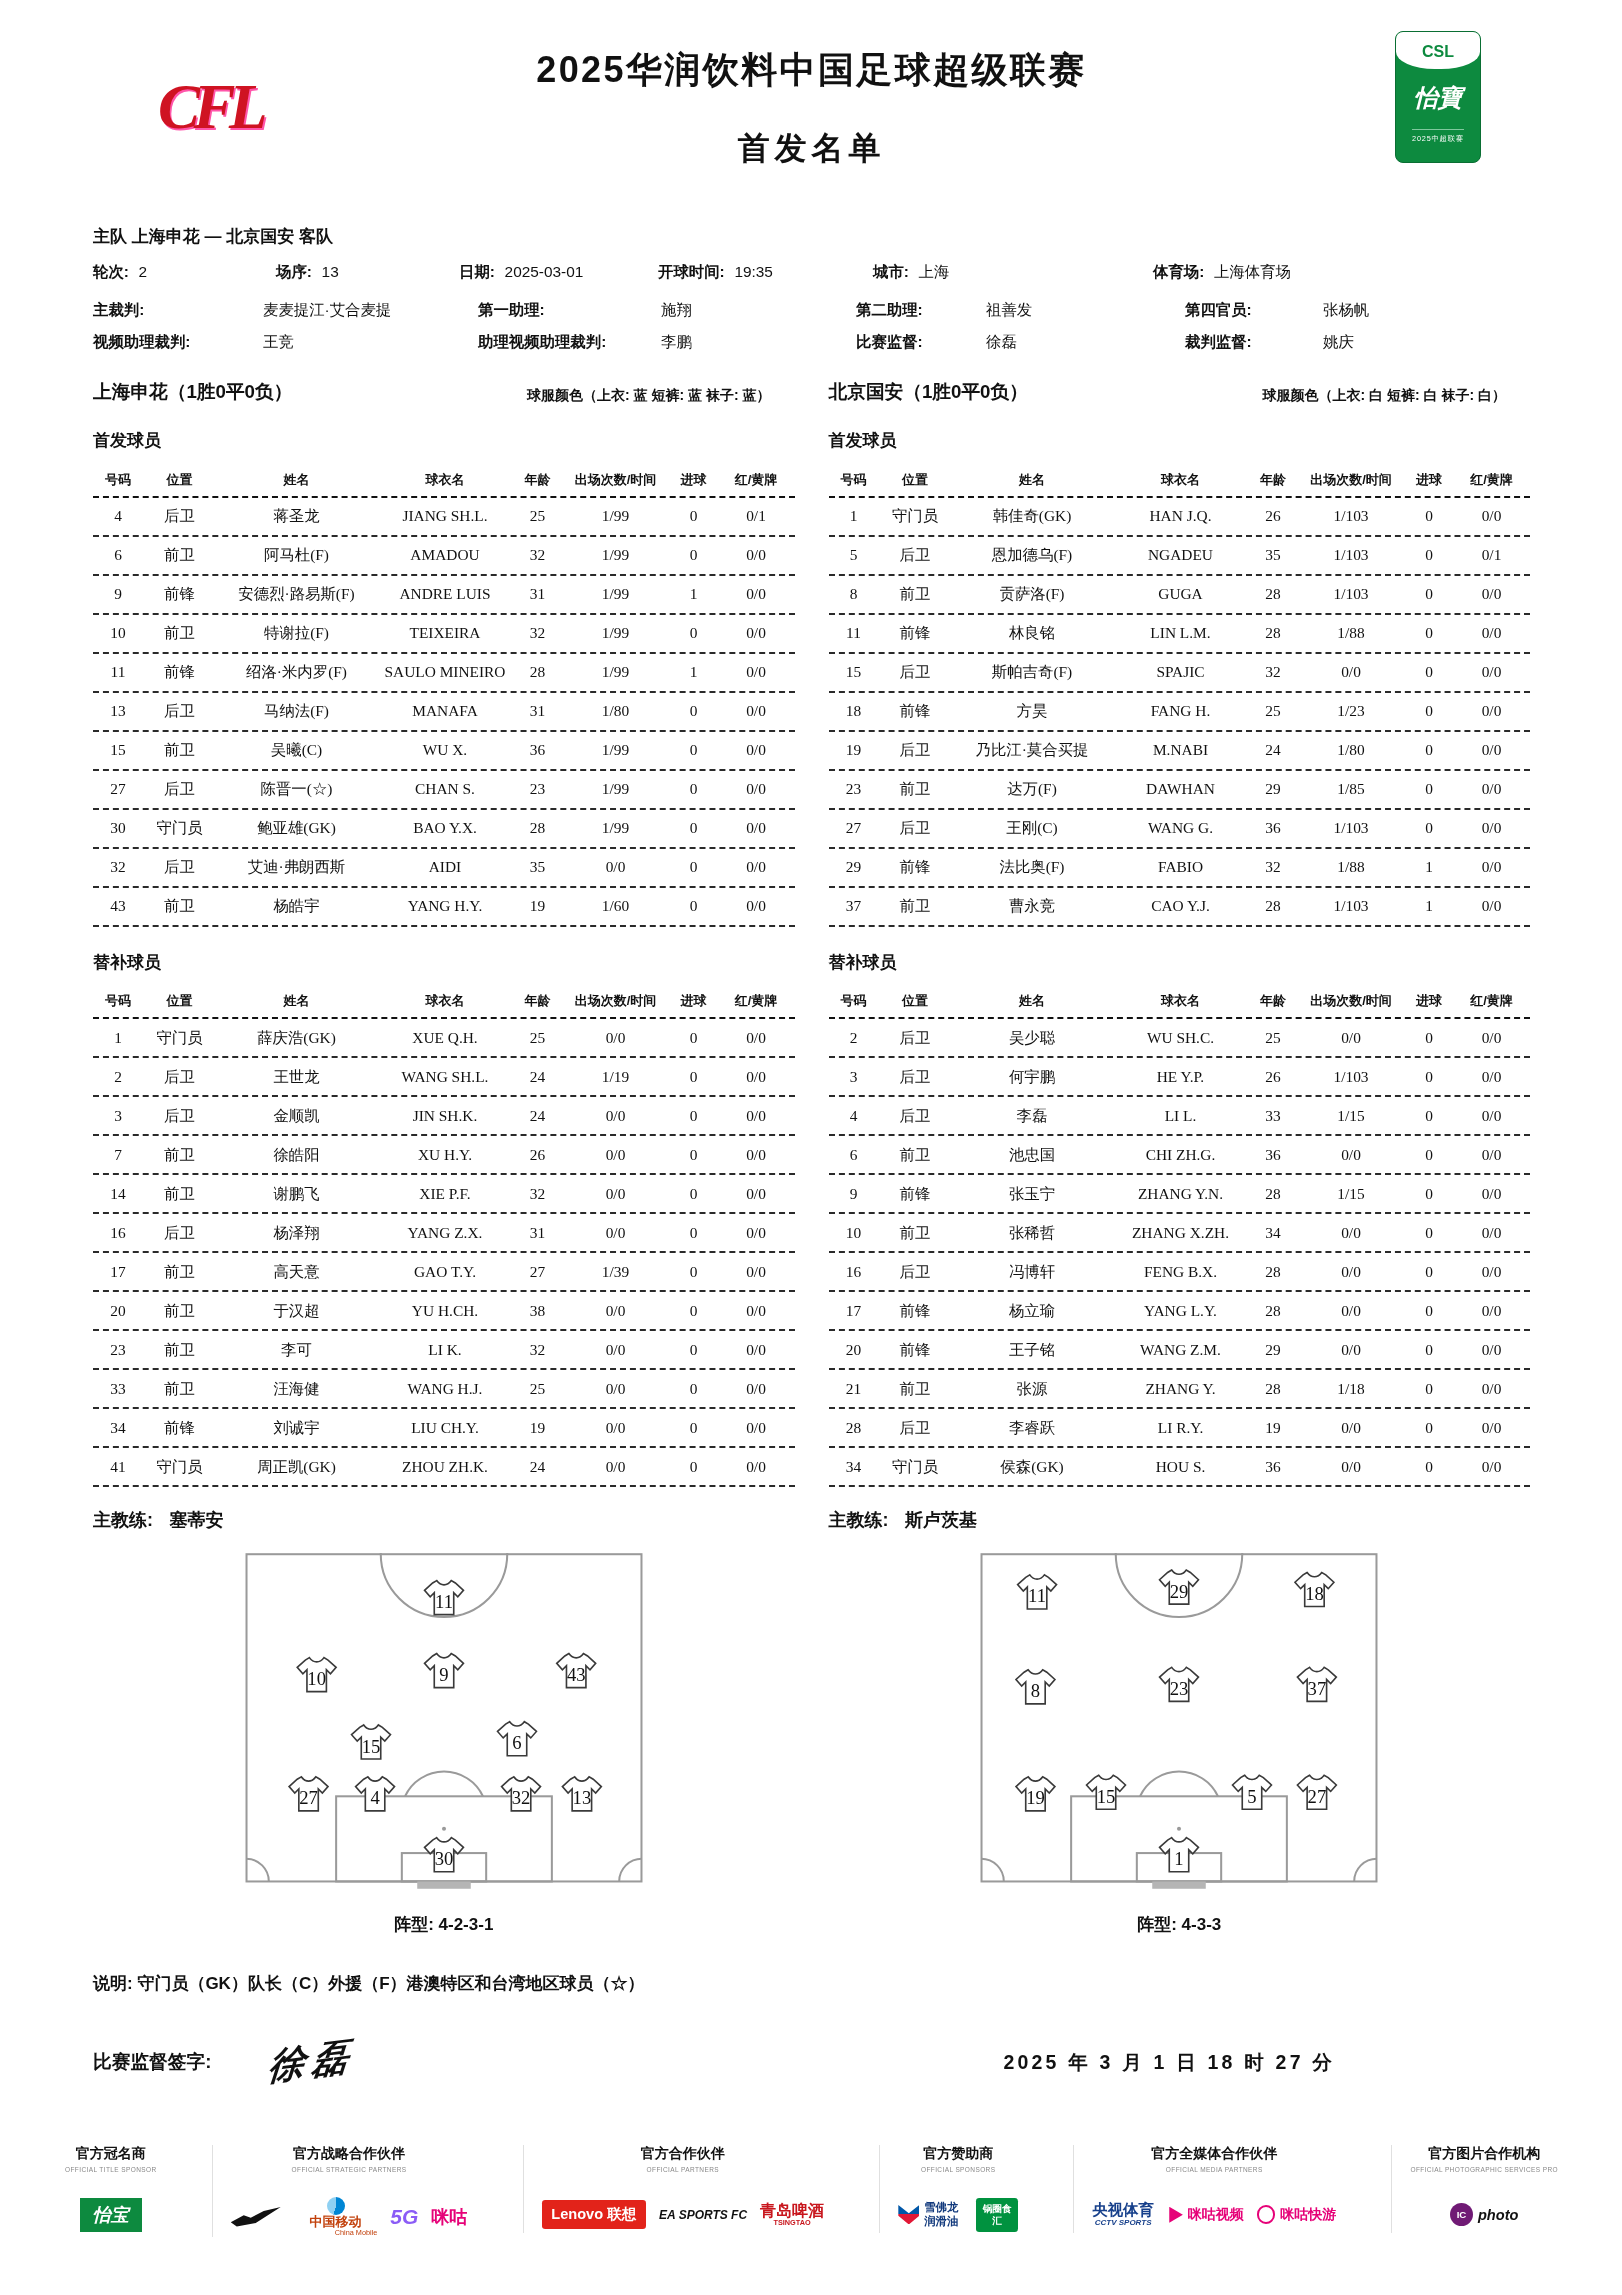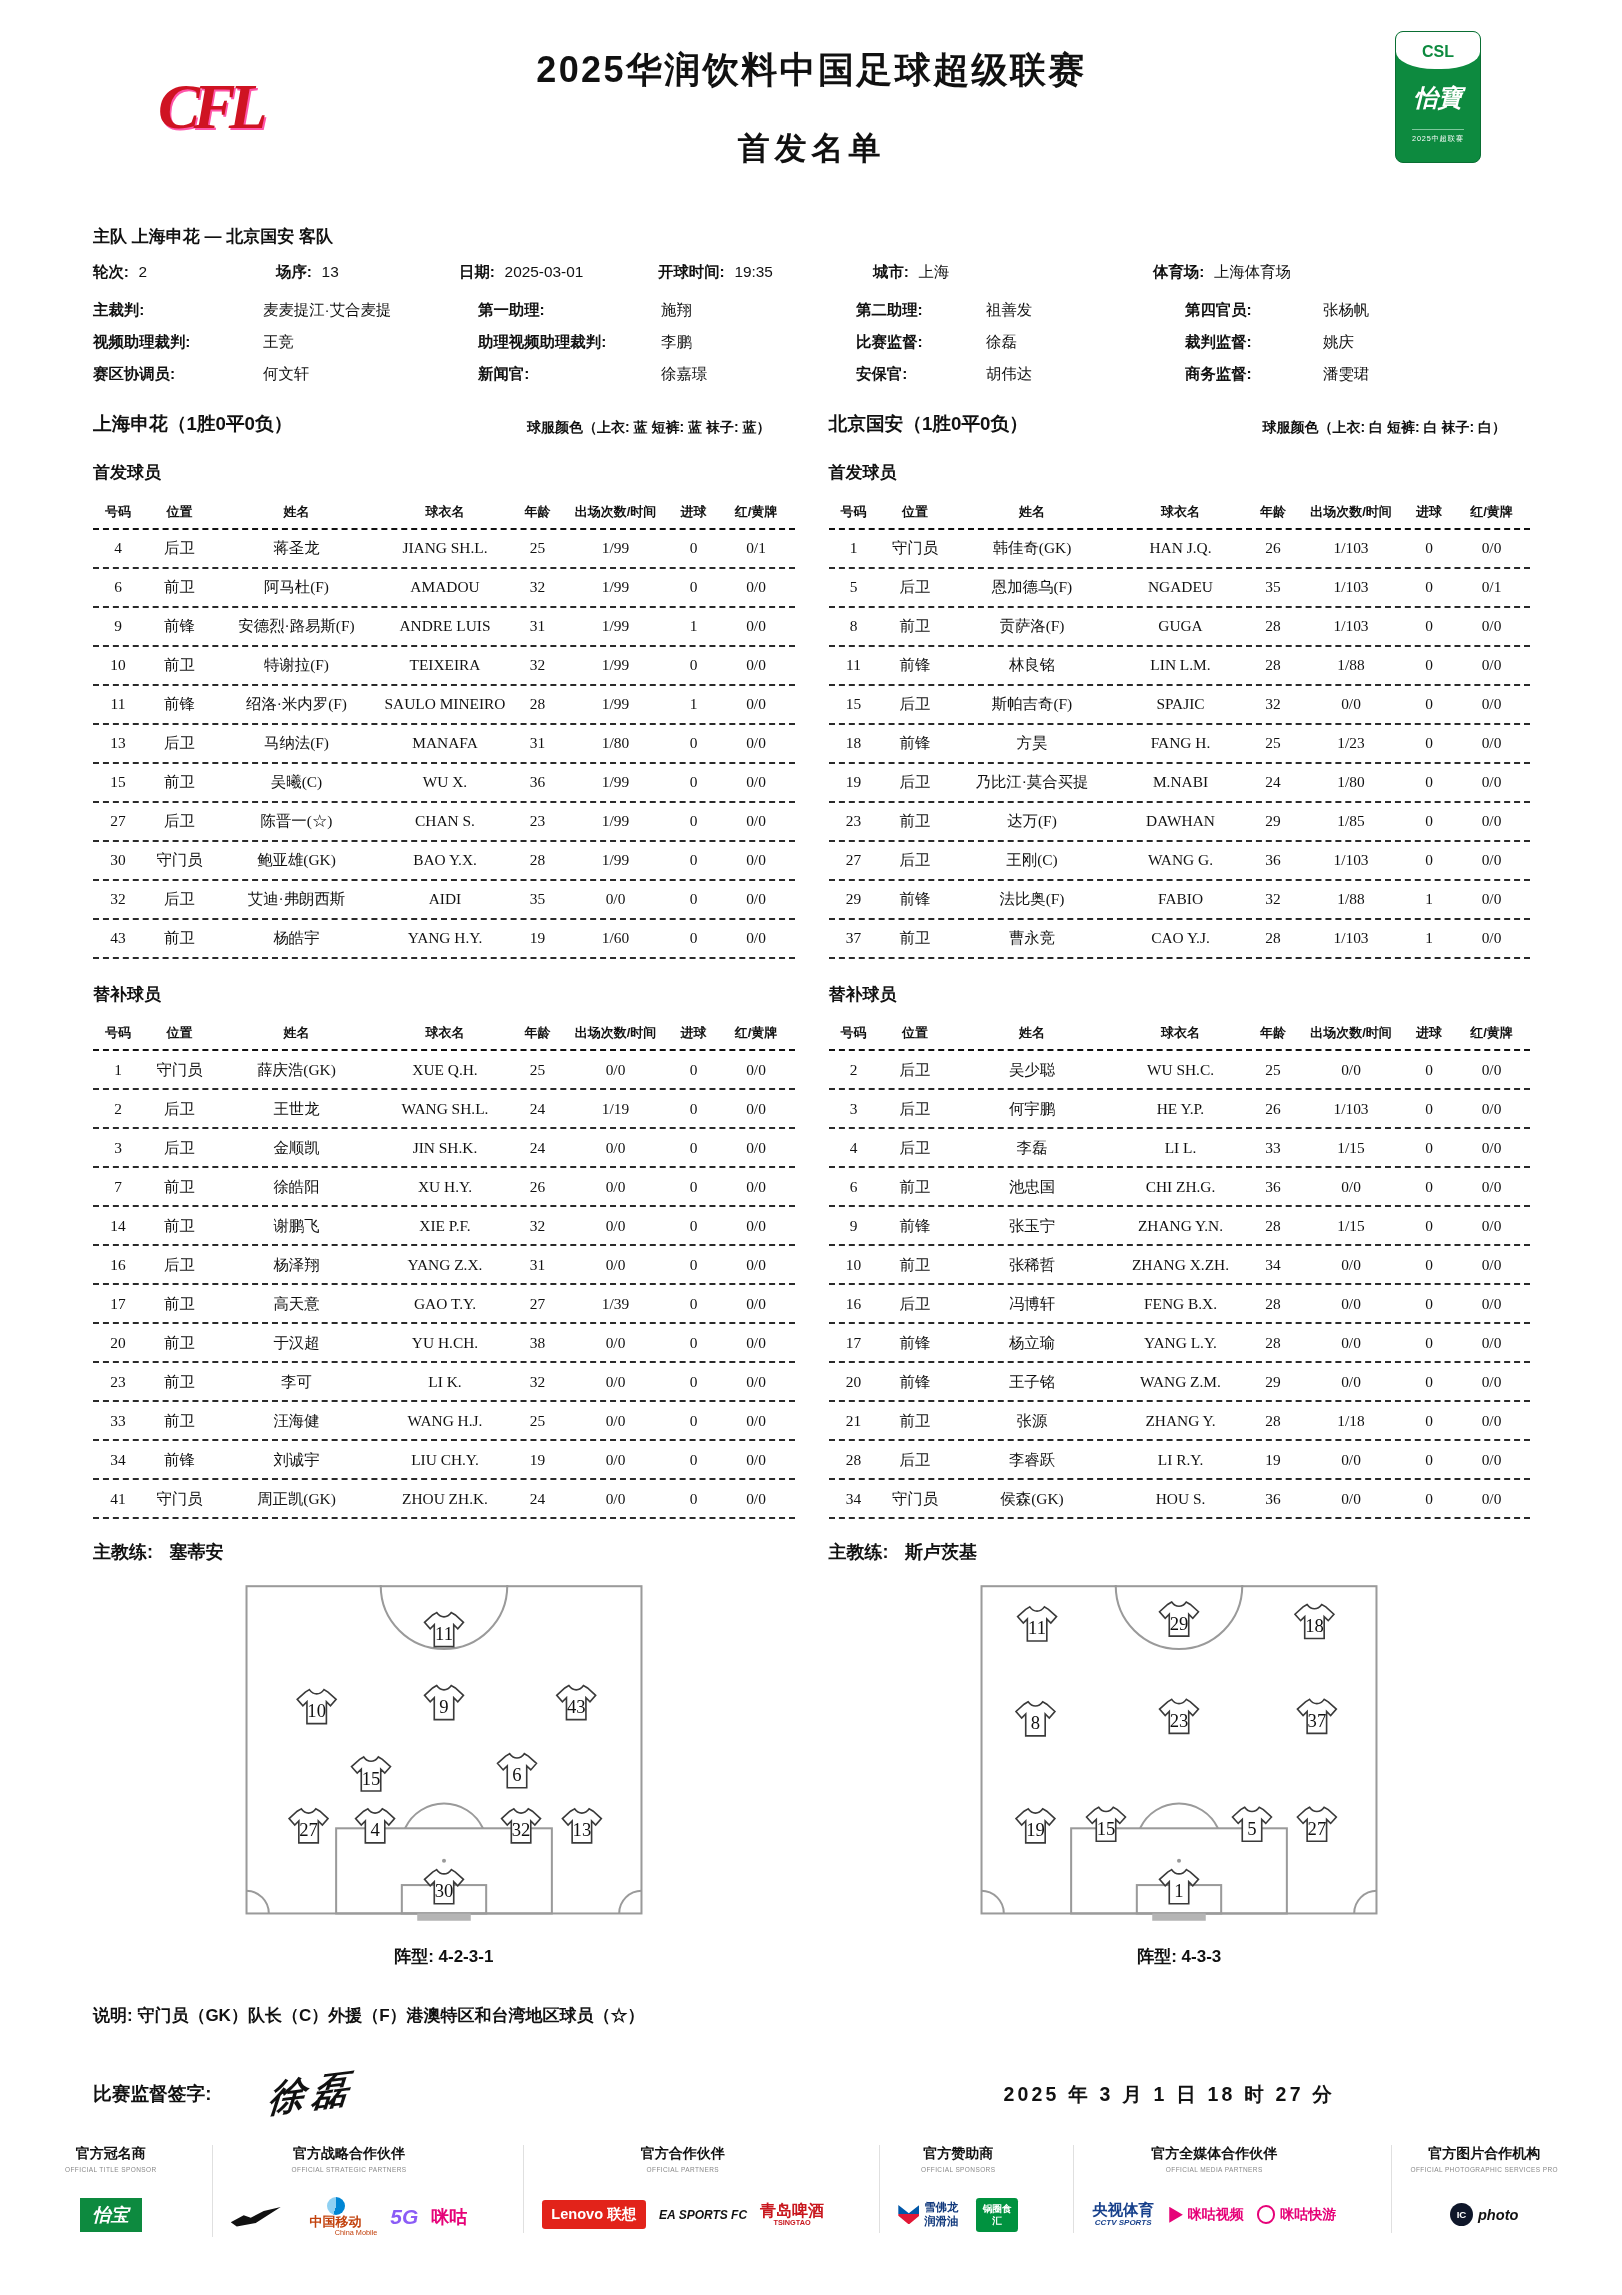--- a/index.html
+++ b/index.html
@@ -86,21 +86,21 @@
   .lg-ea{color:#111;font-size:12px;font-style:italic;font-weight:900;}
   .lg-tsingtao{color:#c8161d;font-size:16px;flex-direction:column;gap:0;line-height:1.1;}
   .lg-tsingtao .t2{font-size:7.3px;}
   .lg-chevron{color:#123a7d;font-size:11.4px;max-width:65px;white-space:normal;line-height:1.2;}
   .lg-guoquan{background:#00923f;color:#fff;font-size:9.7px;padding:4.9px;border-radius:3.2px;
               width:32px;text-align:center;white-space:normal;line-height:1.25;}
   .lg-cctv{color:#17408b;font-size:15.4px;flex-direction:column;gap:0;line-height:1.1;}
   .lg-cctv .t2{font-size:8px;font-style:italic;}
   .lg-miguv,.lg-miguk{color:#e60278;font-size:14px;}
   .lg-icphoto{color:#111;font-size:14.6px;font-style:italic;}
-  .lg-icphoto .t1{width:23px;height:23px;border-radius:50%;background:#0f172a;color:#fff;
+  .lg-icphoto .t1{width:23px;height:23px;border-radius:50%;background:#701a75;color:#fff;
                   display:inline-flex;align-items:center;justify-content:center;font-size:9.7px;font-style:normal;}
   .ic{display:inline-block;flex:none;}
   .ic-swoosh{width:50px;height:19.5px;background:#111;
              clip-path:polygon(0 78%,26% 42%,40% 55%,66% 20%,100% 0,50% 82%,12% 100%);}
   .ic-globe{width:18px;height:18px;border-radius:50%;
             background:conic-gradient(#0086d4 0 55%,#8fd0f2 55% 100%);}
   .ic-chevron{width:21px;height:19.5px;background:linear-gradient(#0057a8 0 50%,#e21836 50% 100%);
               clip-path:polygon(0 0,50% 42%,100% 0,100% 55%,50% 100%,0 55%);}
   .ic-play{width:16px;height:16px;background:#e60278;clip-path:polygon(15% 0,100% 50%,15% 100%);}
   .ic-circle-pink{width:14.6px;height:14.6px;border:2.4px solid #e60278;border-radius:50%;}
@@ -149,30 +149,20 @@
         <div class="orow">
           <span class="olabel">视频助理裁判:</span>
           <span class="ovalue">王竞</span>
           <span class="olabel">助理视频助理裁判:</span>
           <span class="ovalue">李鹏</span>
           <span class="olabel">比赛监督:</span>
           <span class="ovalue">徐磊</span>
           <span class="olabel">裁判监督:</span>
           <span class="ovalue">姚庆</span>
         </div>
-        <div class="orow">
-          <span class="olabel">赛区协调员:</span>
-          <span class="ovalue">何文轩</span>
-          <span class="olabel">新闻官:</span>
-          <span class="ovalue">徐嘉璟</span>
-          <span class="olabel">安保官:</span>
-          <span class="ovalue">胡伟达</span>
-          <span class="olabel">商务监督:</span>
-          <span class="ovalue">潘雯珺</span>
-        </div>
       </div>
 
     <div class="tworow">
       <div class="teamline">
         <span class="teamname">上海申花（1胜0平0负）</span>
         <span class="kit">球服颜色（上衣: 蓝 短裤: 蓝 袜子: 蓝）</span>
       </div>
       <div class="teamline">
         <span class="teamname">北京国安（1胜0平0负）</span>
         <span class="kit">球服颜色（上衣: 白 短裤: 白 袜子: 白）</span>

